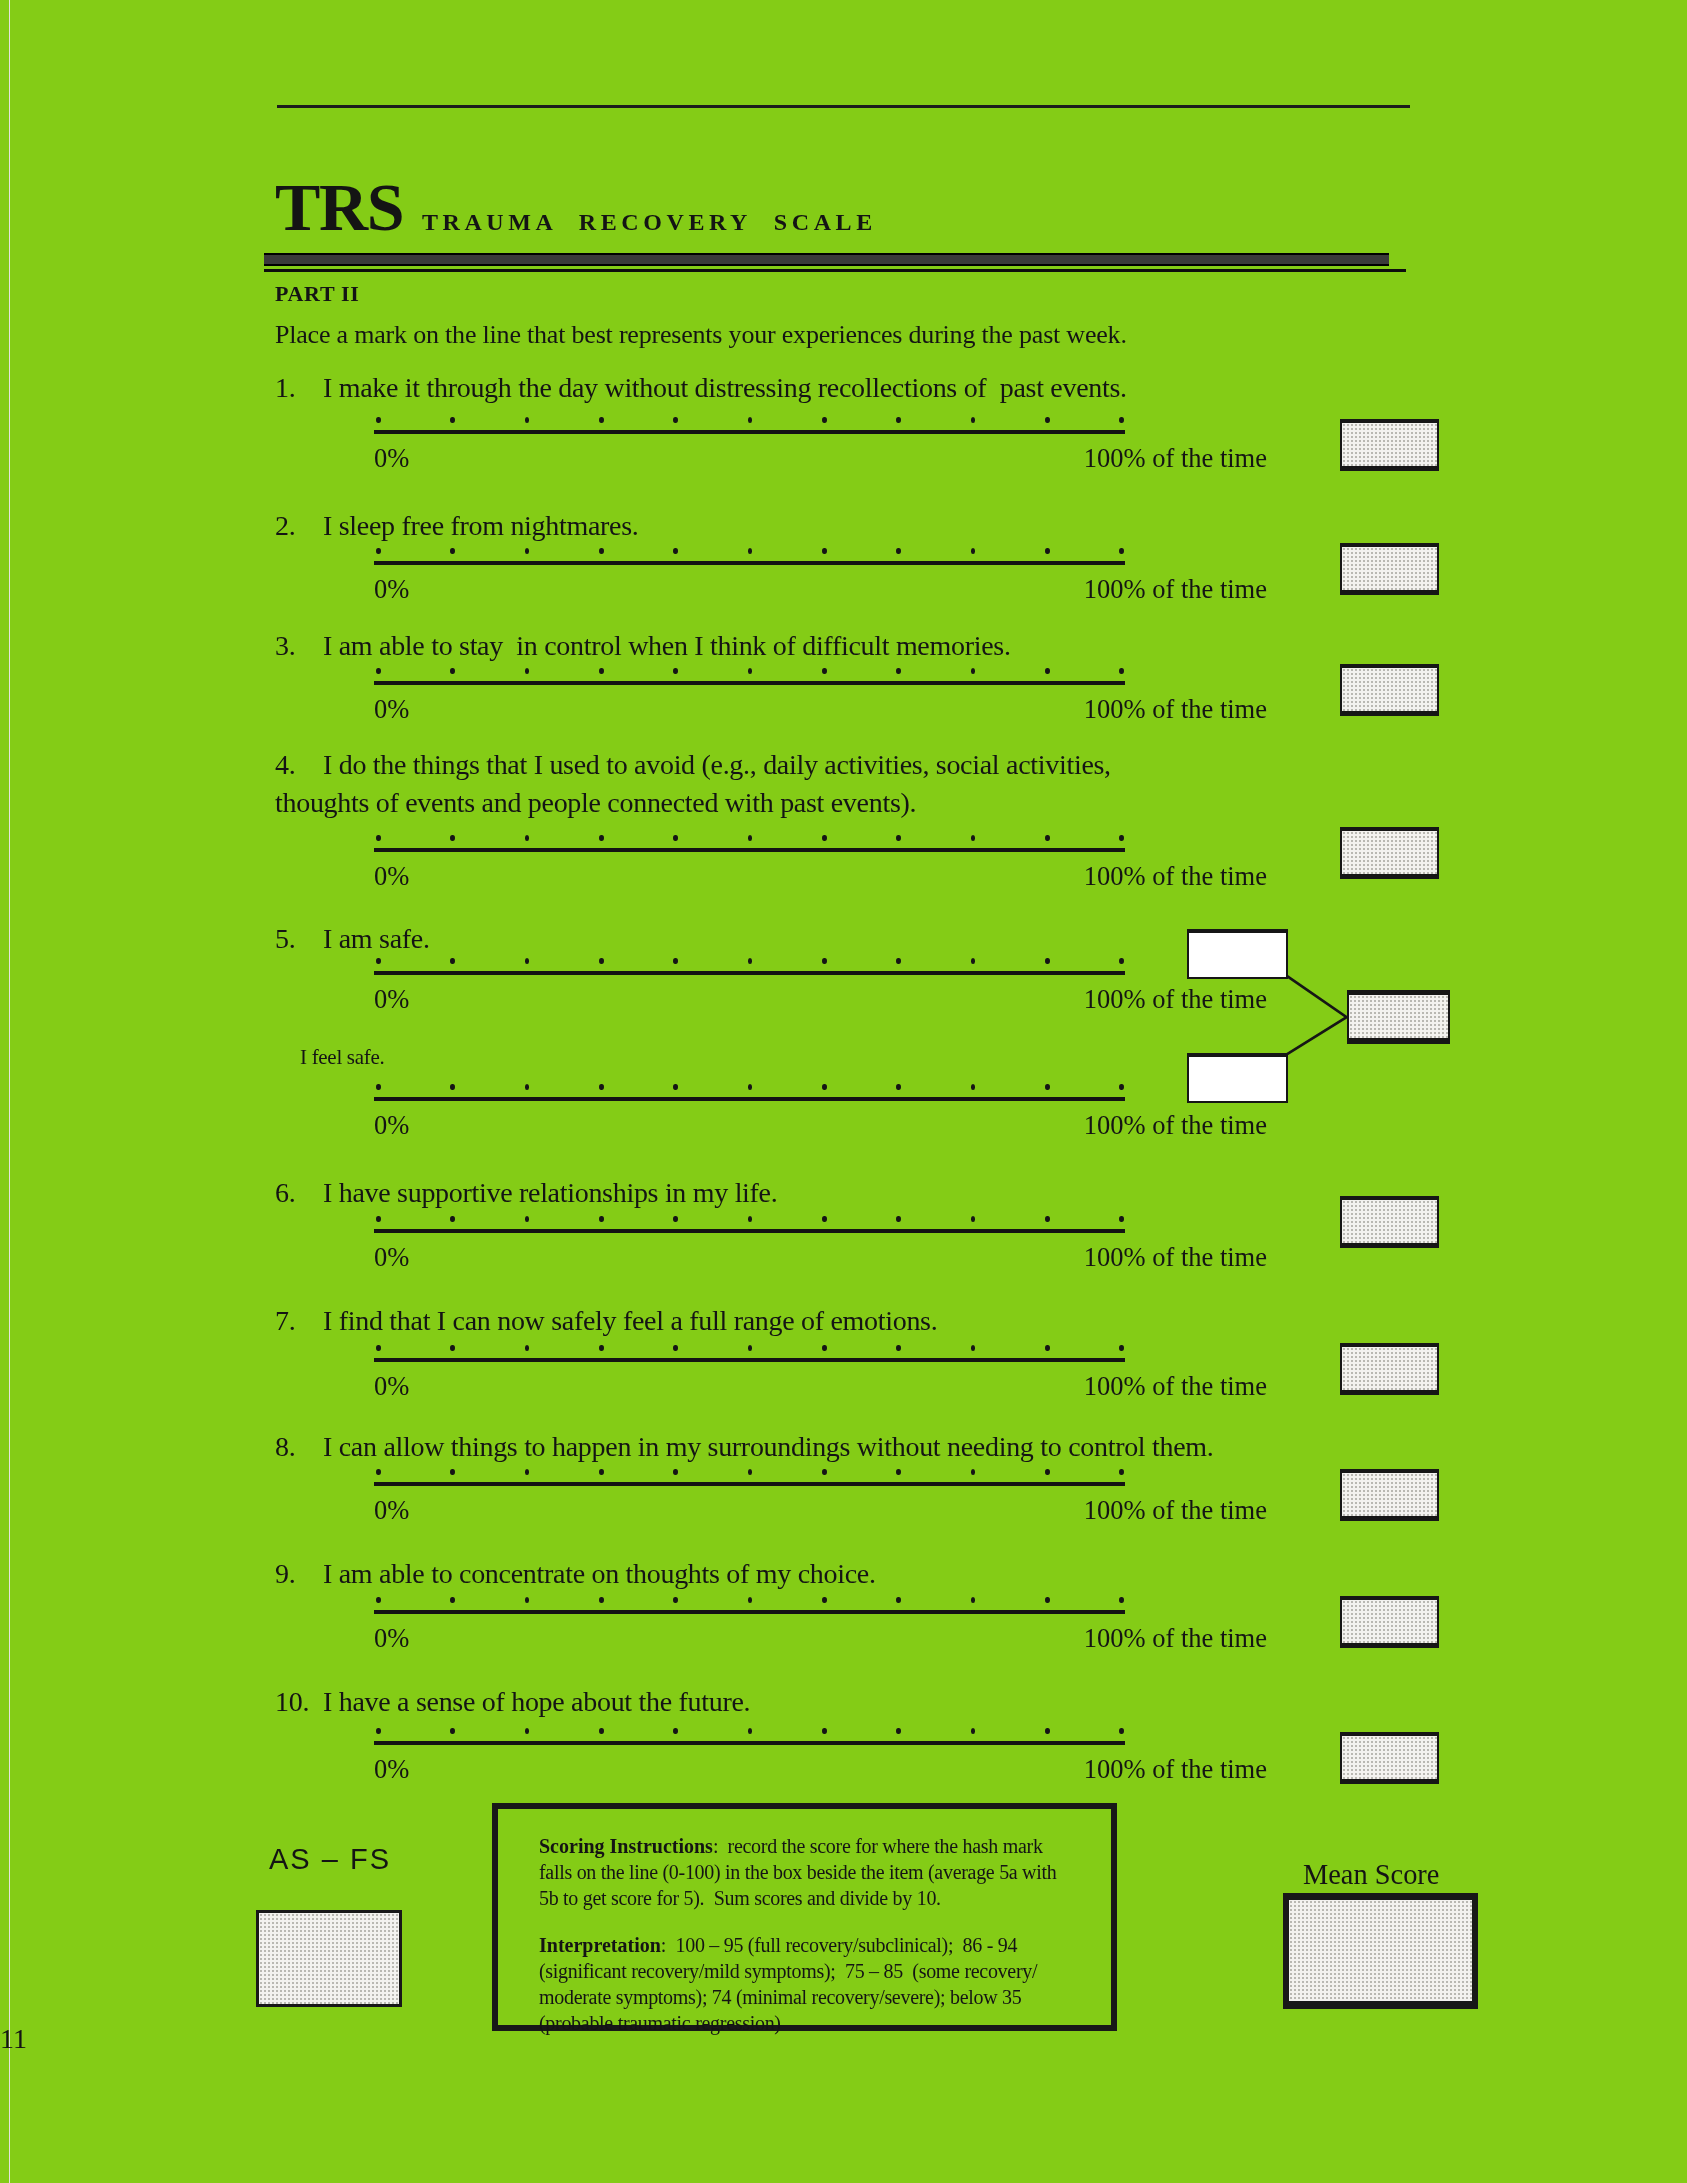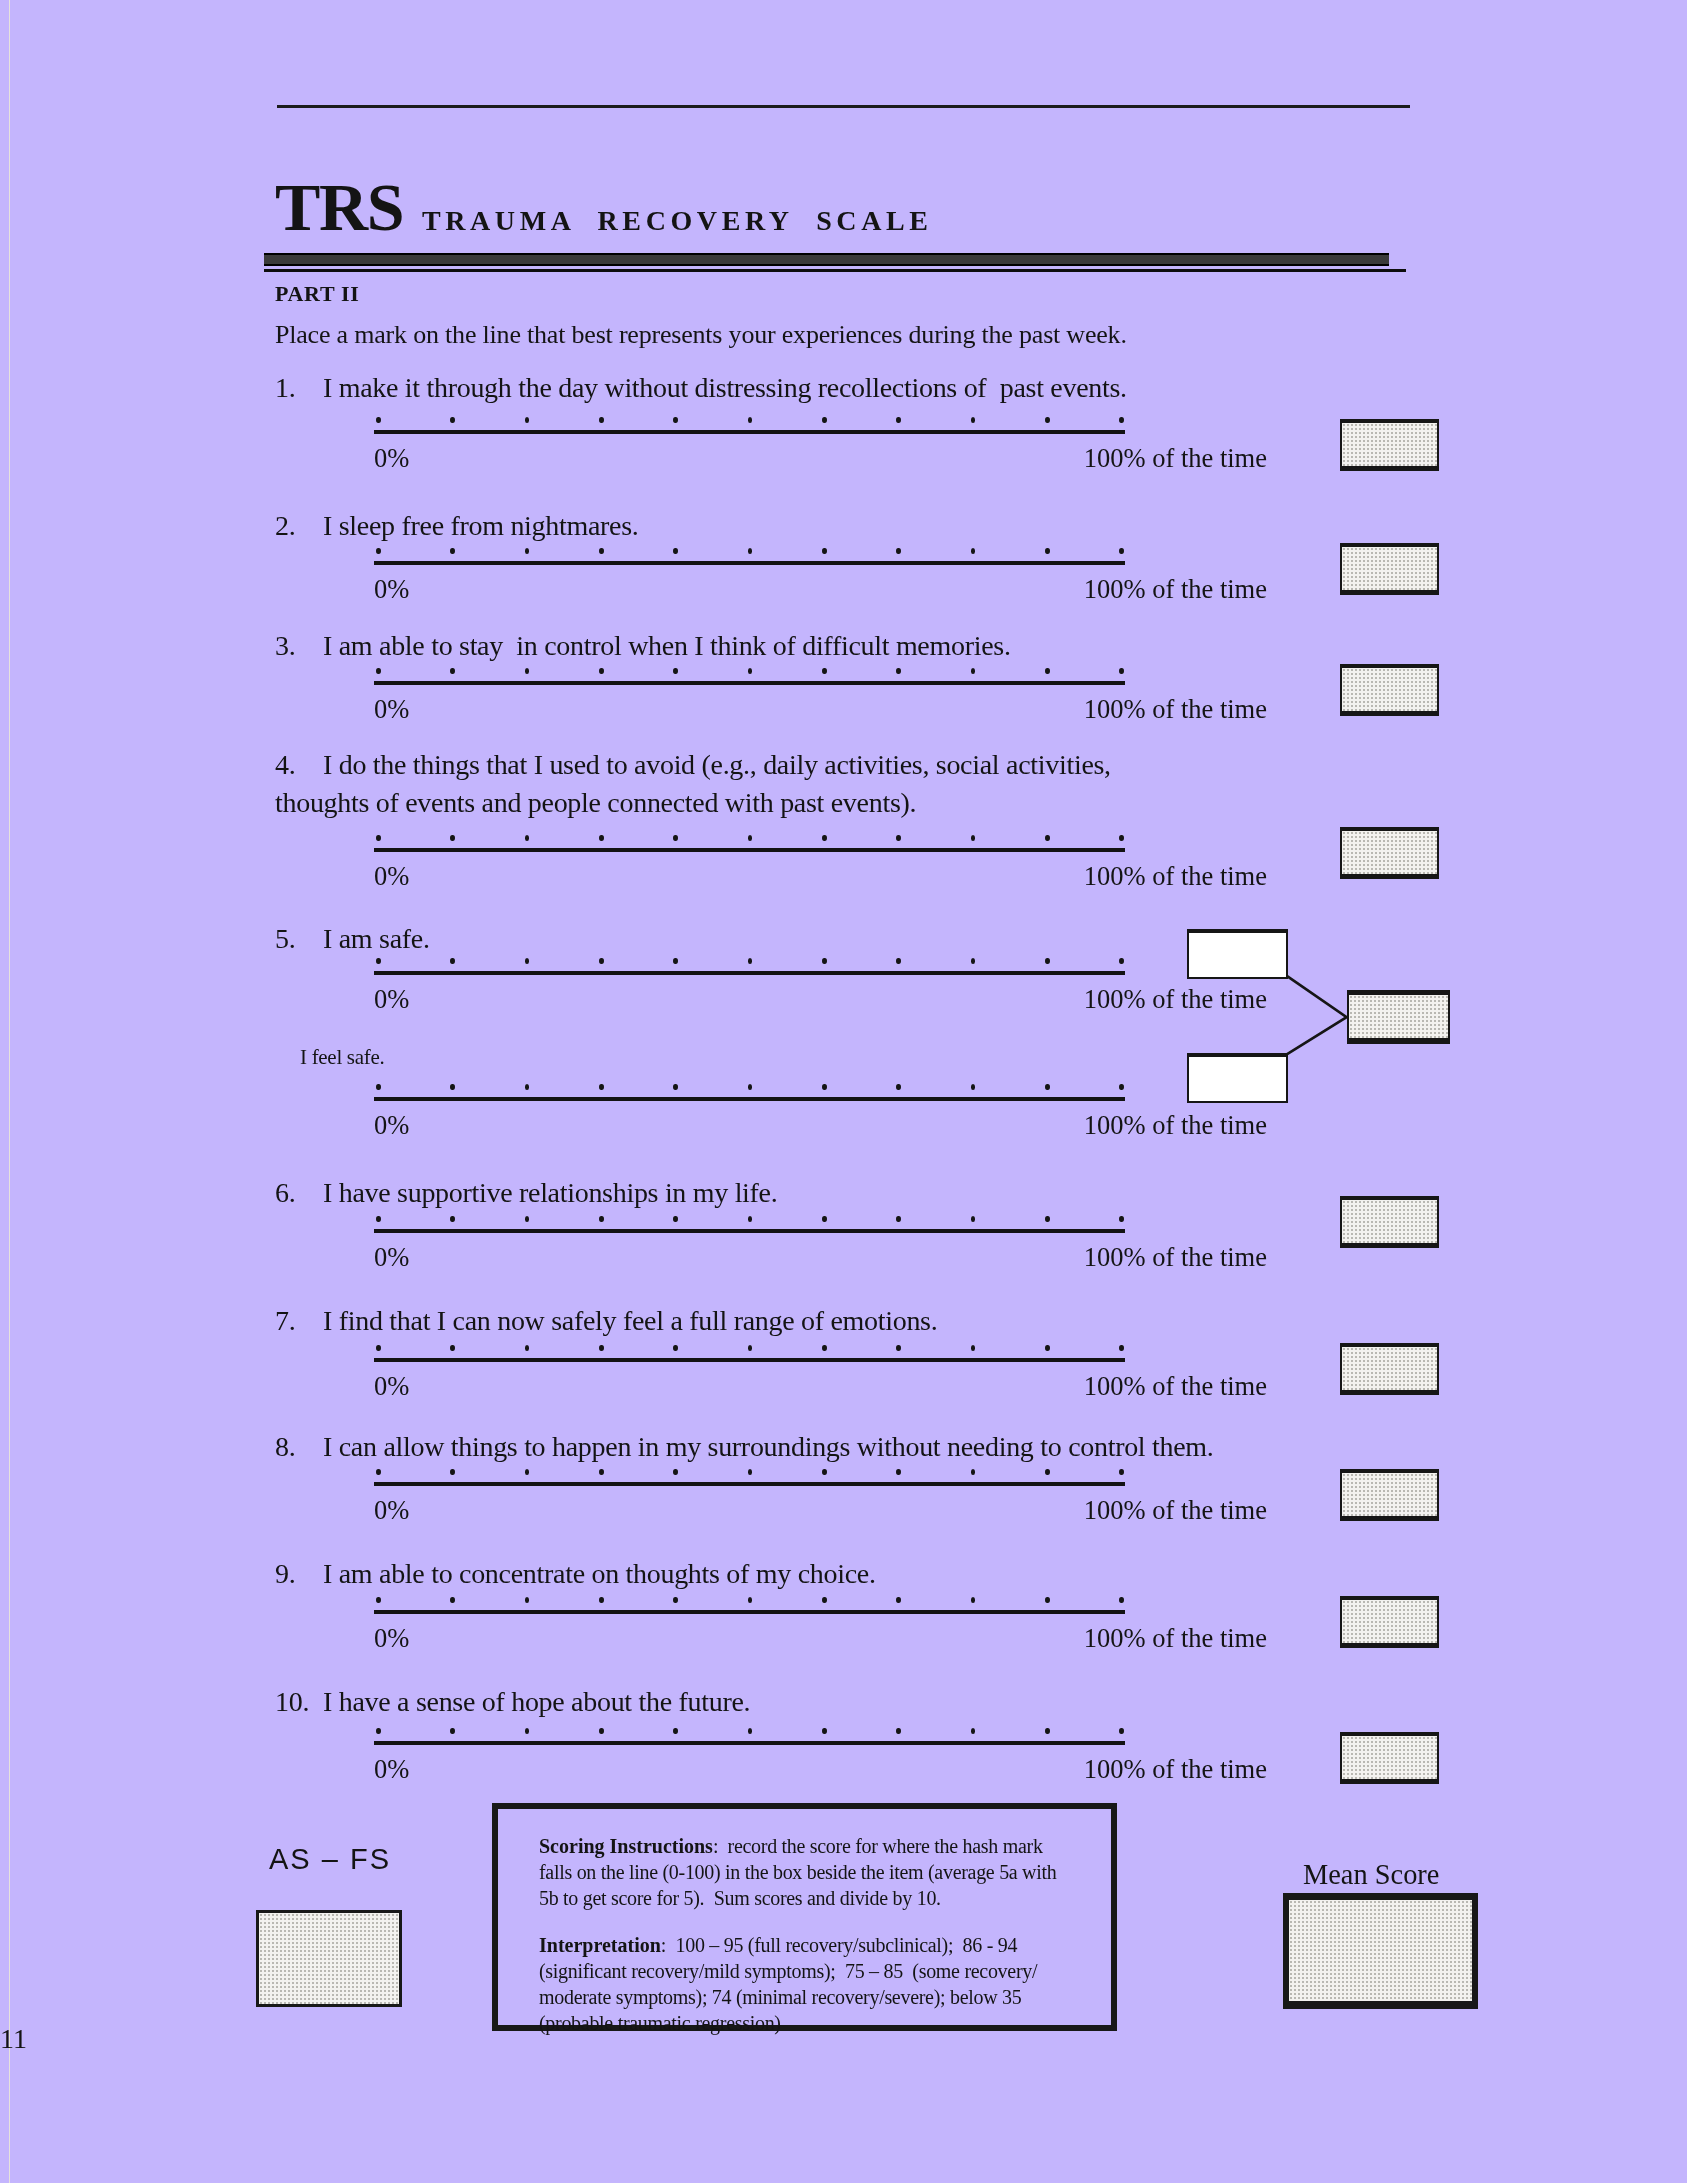--- a/index.html
+++ b/index.html
@@ -1,29 +1,29 @@
 <!DOCTYPE html>
 <html style="font-size:10.6px"><head>
 <meta charset="utf-8">
 <style>
   html,body{margin:0;padding:0;background:#888;}
   .page{
     position:relative;
     width:1687px;height:2183px;
-    background:#c4b5fd;
+    background:#84cc16;
     font-family:"Liberation Serif","DejaVu Serif",serif;
     color:#141414;
     overflow:hidden;
   }
   .scan-edge{position:absolute;left:8.6px;top:0;width:1.3px;height:2183px;background:#e6e2dc;}
   
   .top-line{position:absolute;left:277px;top:105px;width:1133px;height:2.6px;background:#1c1c1c;}
   .logo{position:absolute;left:275px;top:173px;display:flex;align-items:baseline;gap:18.5px;}
   .trs{font-size:68px;font-weight:bold;letter-spacing:-1.3px;line-height:1;}
-  .trs-full{font-size:28px;font-weight:bold;letter-spacing:4.6px;word-spacing:12px;line-height:1;}
+  .trs-full{font-size:24px;font-weight:bold;letter-spacing:4.6px;word-spacing:12px;line-height:1;}
   .rule-thick{position:absolute;left:264px;top:253px;width:1125px;height:9.3px;background:#3a3a3a;border-top:2px solid #000;border-bottom:2px solid #000;}
   .rule-thin{position:absolute;left:264px;top:269px;width:1142px;height:3.3px;background:#0d0d0d;}
   .part{position:absolute;left:275px;top:281px;font-size:22px;font-weight:bold;letter-spacing:0.7px;}
   .instr{position:absolute;left:275px;top:320px;font-size:26px;letter-spacing:-0.2px;}
   
   .stmt{position:absolute;left:275px;font-size:28px;line-height:38px;letter-spacing:-0.3px;}
   .stmt .num{display:inline-block;width:48px;}
   .stmt .txt{white-space:pre-wrap;}
   .substmt{position:absolute;left:300px;font-size:21px;letter-spacing:-0.3px;}
   .scalegroup{position:absolute;left:374px;width:893px;}

